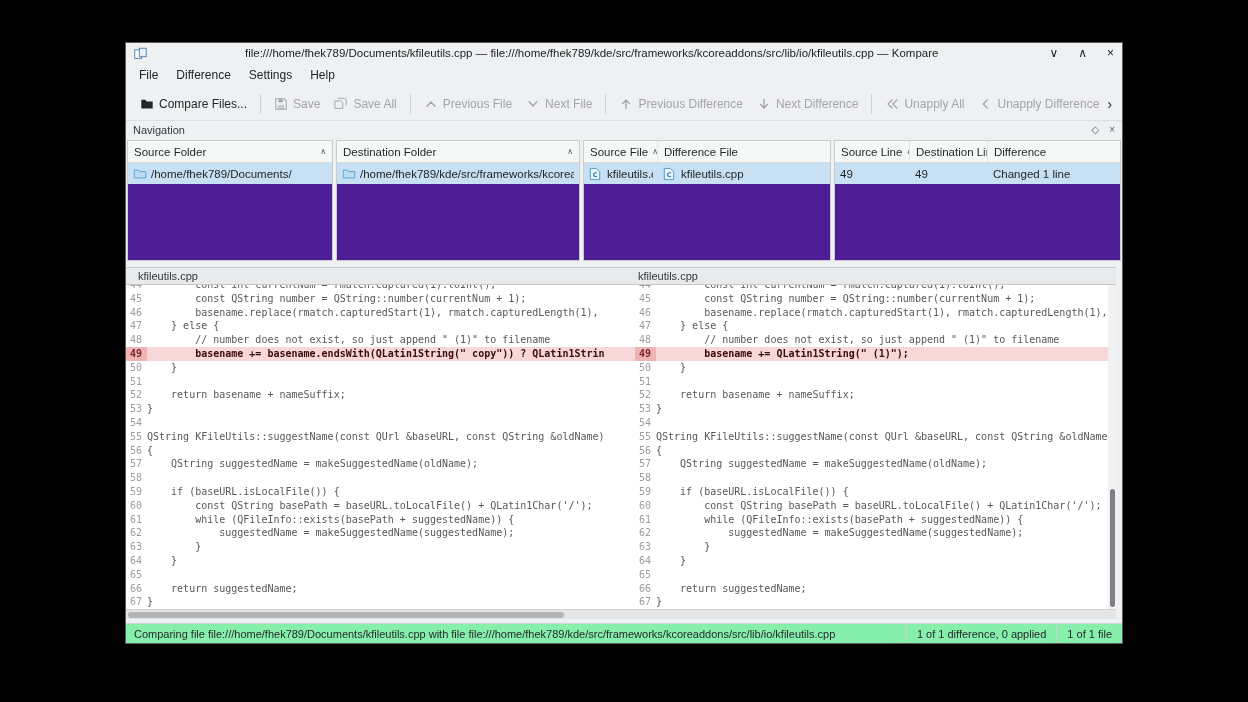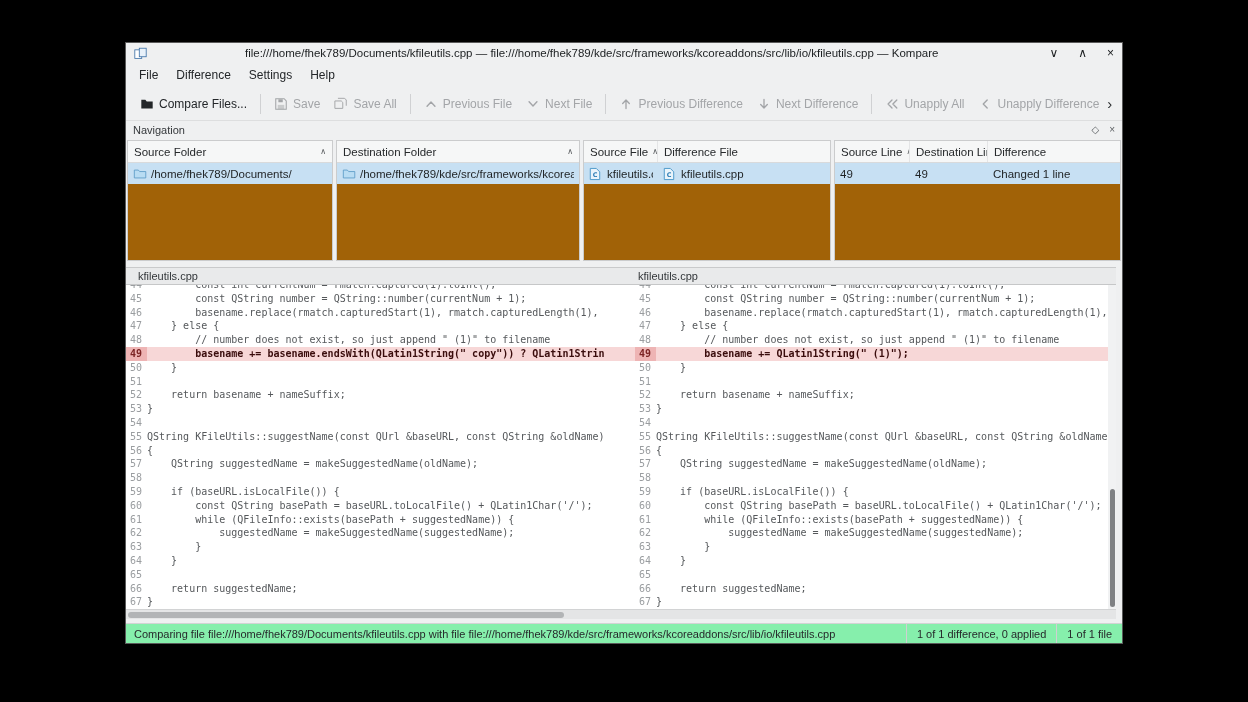--- a/index.html
+++ b/index.html
@@ -37,21 +37,21 @@
   .nav { height:122px; flex:none; display:flex; gap:3px; padding:1px 1px 0 1px; }
   .panel { background:#fff; border:1px solid #cbcccd; display:flex; flex-direction:column; overflow:hidden; }
   .p0 { width:206px; flex:none; }
   .p1 { width:244px; flex:none; }
   .p2 { width:248px; flex:none; }
   .p3 { flex:1; }
   .phead { display:flex; height:22px; flex:none; background:#f6f7f7; border-bottom:1px solid #d9dadb; font-size:11.5px; color:#26292b; }
   .pcol { display:flex; align-items:center; padding:0 6px; border-right:1px solid #e4e5e6; overflow:hidden; white-space:nowrap; }
   .pcol:last-child { border-right:none; }
   .sort { margin-left:auto; font-size:8px; color:#56595c; padding-left:4px; }
-  .pbody { flex:1; background:#a16207; }
+  .pbody { flex:1; background:#4c1d95; }
   .prow { display:flex; height:21px; align-items:center; font-size:11.5px; color:#1e2123; }
   .prow.selected { background:var(--selection,#c7e0f3); }
   .pcell { display:flex; align-items:center; gap:4px; padding:0 5px; overflow:hidden; white-space:nowrap; }
   .p0 .c0, .p1 .c0 { flex:1; }
   .p2 .c0 { width:74px; flex:none; }
   .p2 .c1 { flex:1; }
   .p3 .c0 { width:75px; flex:none; }
   .p3 .c1 { width:78px; flex:none; }
   .p3 .c2 { flex:1; }
   .fic { width:14px; height:14px; flex:none; display:flex; align-items:center; }

